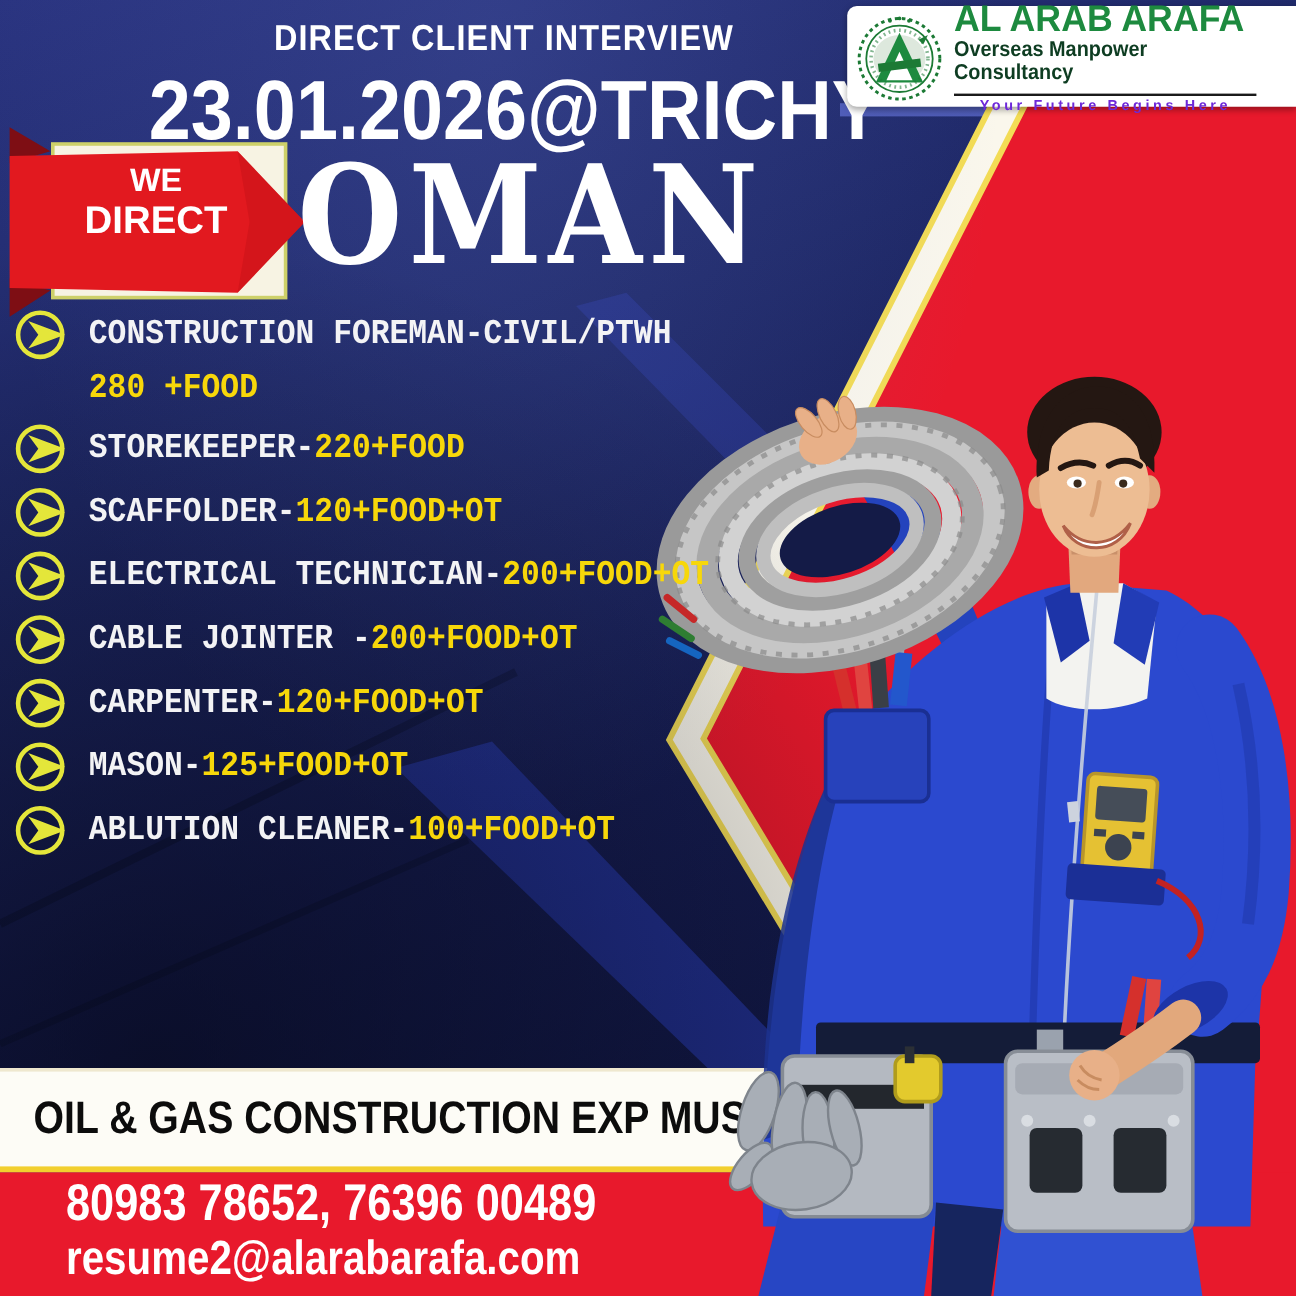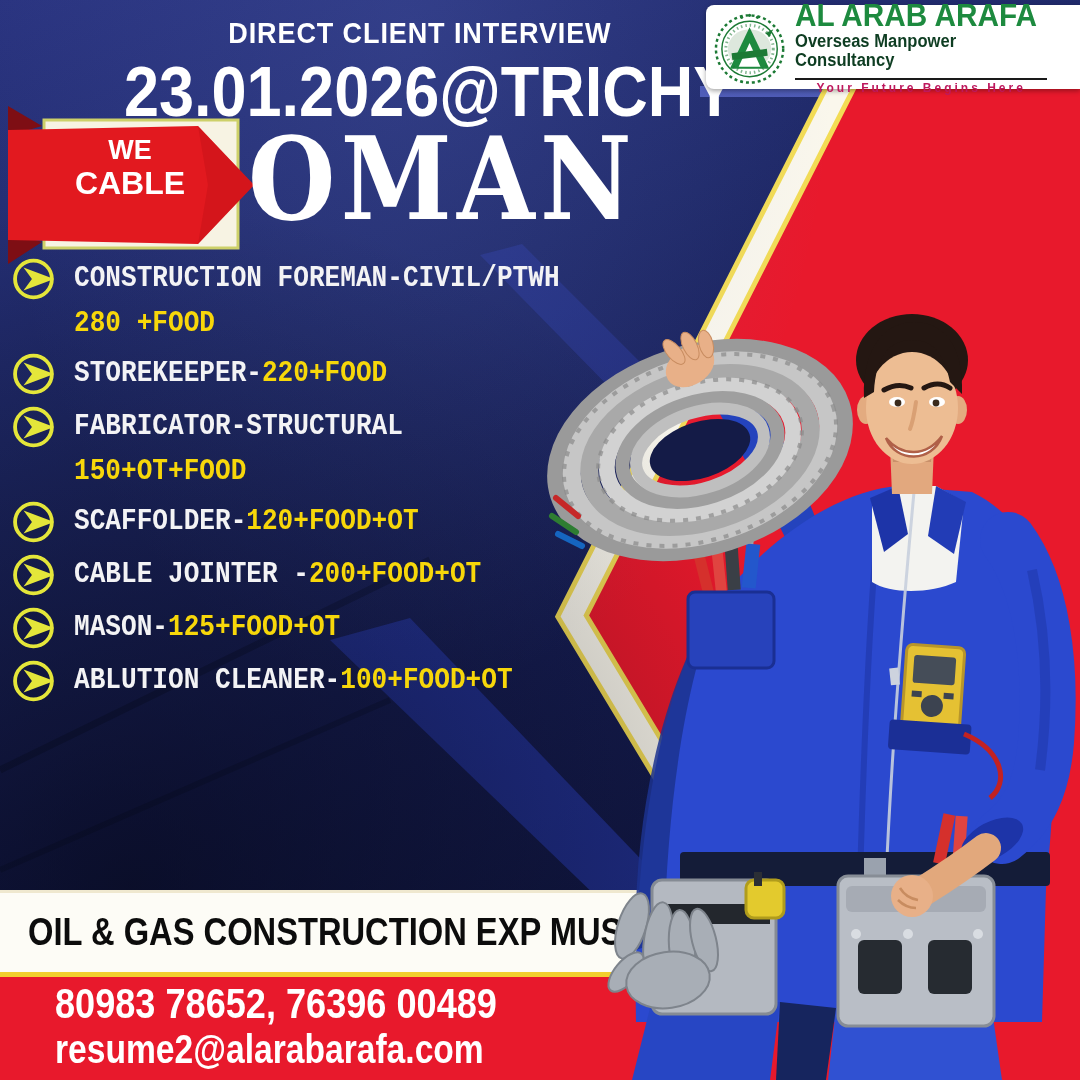--- a/index.html
+++ b/index.html
@@ -16,21 +16,21 @@
   .header .h1{font-size:30px;font-weight:800;letter-spacing:1px;}
   .header .h2{font-size:70px;font-weight:800;letter-spacing:0px;margin-top:2px;}
 
   
   .logo-box{left:706px;top:5px;width:374px;height:84px;background:#ffffff;z-index:5;
     border-radius:8px 0 0 8px;display:flex;align-items:center;gap:8px;padding-left:6px;box-sizing:border-box;
     box-shadow:0 2px 5px rgba(0,0,0,.35);}
   .logo-text{display:flex;flex-direction:column;line-height:1.04;}
   .logo-title{font-size:31px;font-weight:800;color:#1d8a3f;transform:scaleX(.96);transform-origin:left;}
   .logo-sub{font-size:18px;font-weight:800;color:#0e3d22;transform:scaleX(.92);transform-origin:left;}
-  .logo-tag{font-size:12px;font-weight:700;color:#be185d;letter-spacing:3px;border-top:2px solid #1a1a1a;
+  .logo-tag{font-size:12px;font-weight:700;color:#6d28d9;letter-spacing:3px;border-top:2px solid #1a1a1a;
     padding-top:2px;margin-top:8px;width:252px;text-align:center;}
 
   
   .badge{left:0;top:100px;width:270px;height:170px;z-index:4;}
   .badge-text{left:48px;top:126px;width:164px;text-align:center;color:#fff;font-weight:800;z-index:5;line-height:1.1;margin-top:10px;}
   .badge-text .b1,.badge-text .b2{font-size:27px;}
   .badge-text .b3{font-size:32px;}
 
   
   .country{left:248px;top:112px;width:410px;text-align:center;color:#fff;z-index:4;
@@ -237,21 +237,21 @@
 
   <svg class="abs badge" width="270" height="170" viewBox="0 0 270 170">
     <rect x="44" y="20" width="194" height="128" fill="#f7f3e3" stroke="#cdd069" stroke-width="3"></rect>
     <polygon points="8,6 42,26 8,36" fill="#7e0e14"></polygon>
     <polygon points="8,164 42,142 8,132" fill="#7e0e14"></polygon>
     <polygon points="8,30 198,26 254,85 198,144 8,140" fill="#e2191f"></polygon>
     <polygon points="198,26 254,85 198,144 208,85" fill="#c81218" opacity="0.55"></polygon>
   </svg>
   <div class="abs badge-text">
     <div class="b1">WE</div>
-    <div class="b3">CABLE</div>
+    <div class="b3">DIRECT</div>
   </div>
 
   <div class="abs country">OMAN</div>
 
   <div class="abs jobs">
 
     <div class="job two-line">
       <svg class="bullet" viewBox="0 0 60 60">
           <circle cx="28" cy="30" r="24" fill="none" stroke="#e4e63a" stroke-width="5"></circle>
           <path d="M15,15 L55,30 L15,45 L26,30 Z" fill="#e4e63a"></path>
@@ -260,46 +260,53 @@
     </div>
 
     <div class="job">
       <svg class="bullet" viewBox="0 0 60 60">
           <circle cx="28" cy="30" r="24" fill="none" stroke="#e4e63a" stroke-width="5"></circle>
           <path d="M15,15 L55,30 L15,45 L26,30 Z" fill="#e4e63a"></path>
         </svg>
       <div class="job-text"><span class="jt">STOREKEEPER-</span><span class="js">220+FOOD</span></div>
     </div>
 
-    <div class="job two-line">
-      <svg class="bullet" viewBox="0 0 60 60">
-          <circle cx="28" cy="30" r="24" fill="none" stroke="#e4e63a" stroke-width="5"></circle>
-          <path d="M15,15 L55,30 L15,45 L26,30 Z" fill="#e4e63a"></path>
-        </svg>
-      <div class="job-text"><span class="jt">FABRICATOR-STRUCTURAL</span><span class="js">150+OT+FOOD</span></div>
-    </div>
 
 
     <div class="job">
       <svg class="bullet" viewBox="0 0 60 60">
           <circle cx="28" cy="30" r="24" fill="none" stroke="#e4e63a" stroke-width="5"></circle>
           <path d="M15,15 L55,30 L15,45 L26,30 Z" fill="#e4e63a"></path>
         </svg>
       <div class="job-text"><span class="jt">SCAFFOLDER-</span><span class="js">120+FOOD+OT</span></div>
     </div>
 
+    <div class="job">
+      <svg class="bullet" viewBox="0 0 60 60">
+          <circle cx="28" cy="30" r="24" fill="none" stroke="#e4e63a" stroke-width="5"></circle>
+          <path d="M15,15 L55,30 L15,45 L26,30 Z" fill="#e4e63a"></path>
+        </svg>
+      <div class="job-text"><span class="jt">ELECTRICAL TECHNICIAN-</span><span class="js">200+FOOD+OT</span></div>
+    </div>
 
     <div class="job">
       <svg class="bullet" viewBox="0 0 60 60">
           <circle cx="28" cy="30" r="24" fill="none" stroke="#e4e63a" stroke-width="5"></circle>
           <path d="M15,15 L55,30 L15,45 L26,30 Z" fill="#e4e63a"></path>
         </svg>
       <div class="job-text"><span class="jt">CABLE JOINTER -</span><span class="js">200+FOOD+OT</span></div>
     </div>
 
+    <div class="job">
+      <svg class="bullet" viewBox="0 0 60 60">
+          <circle cx="28" cy="30" r="24" fill="none" stroke="#e4e63a" stroke-width="5"></circle>
+          <path d="M15,15 L55,30 L15,45 L26,30 Z" fill="#e4e63a"></path>
+        </svg>
+      <div class="job-text"><span class="jt">CARPENTER-</span><span class="js">120+FOOD+OT</span></div>
+    </div>
 
     <div class="job">
       <svg class="bullet" viewBox="0 0 60 60">
           <circle cx="28" cy="30" r="24" fill="none" stroke="#e4e63a" stroke-width="5"></circle>
           <path d="M15,15 L55,30 L15,45 L26,30 Z" fill="#e4e63a"></path>
         </svg>
       <div class="job-text"><span class="jt">MASON-</span><span class="js">125+FOOD+OT</span></div>
     </div>
 
     <div class="job">

